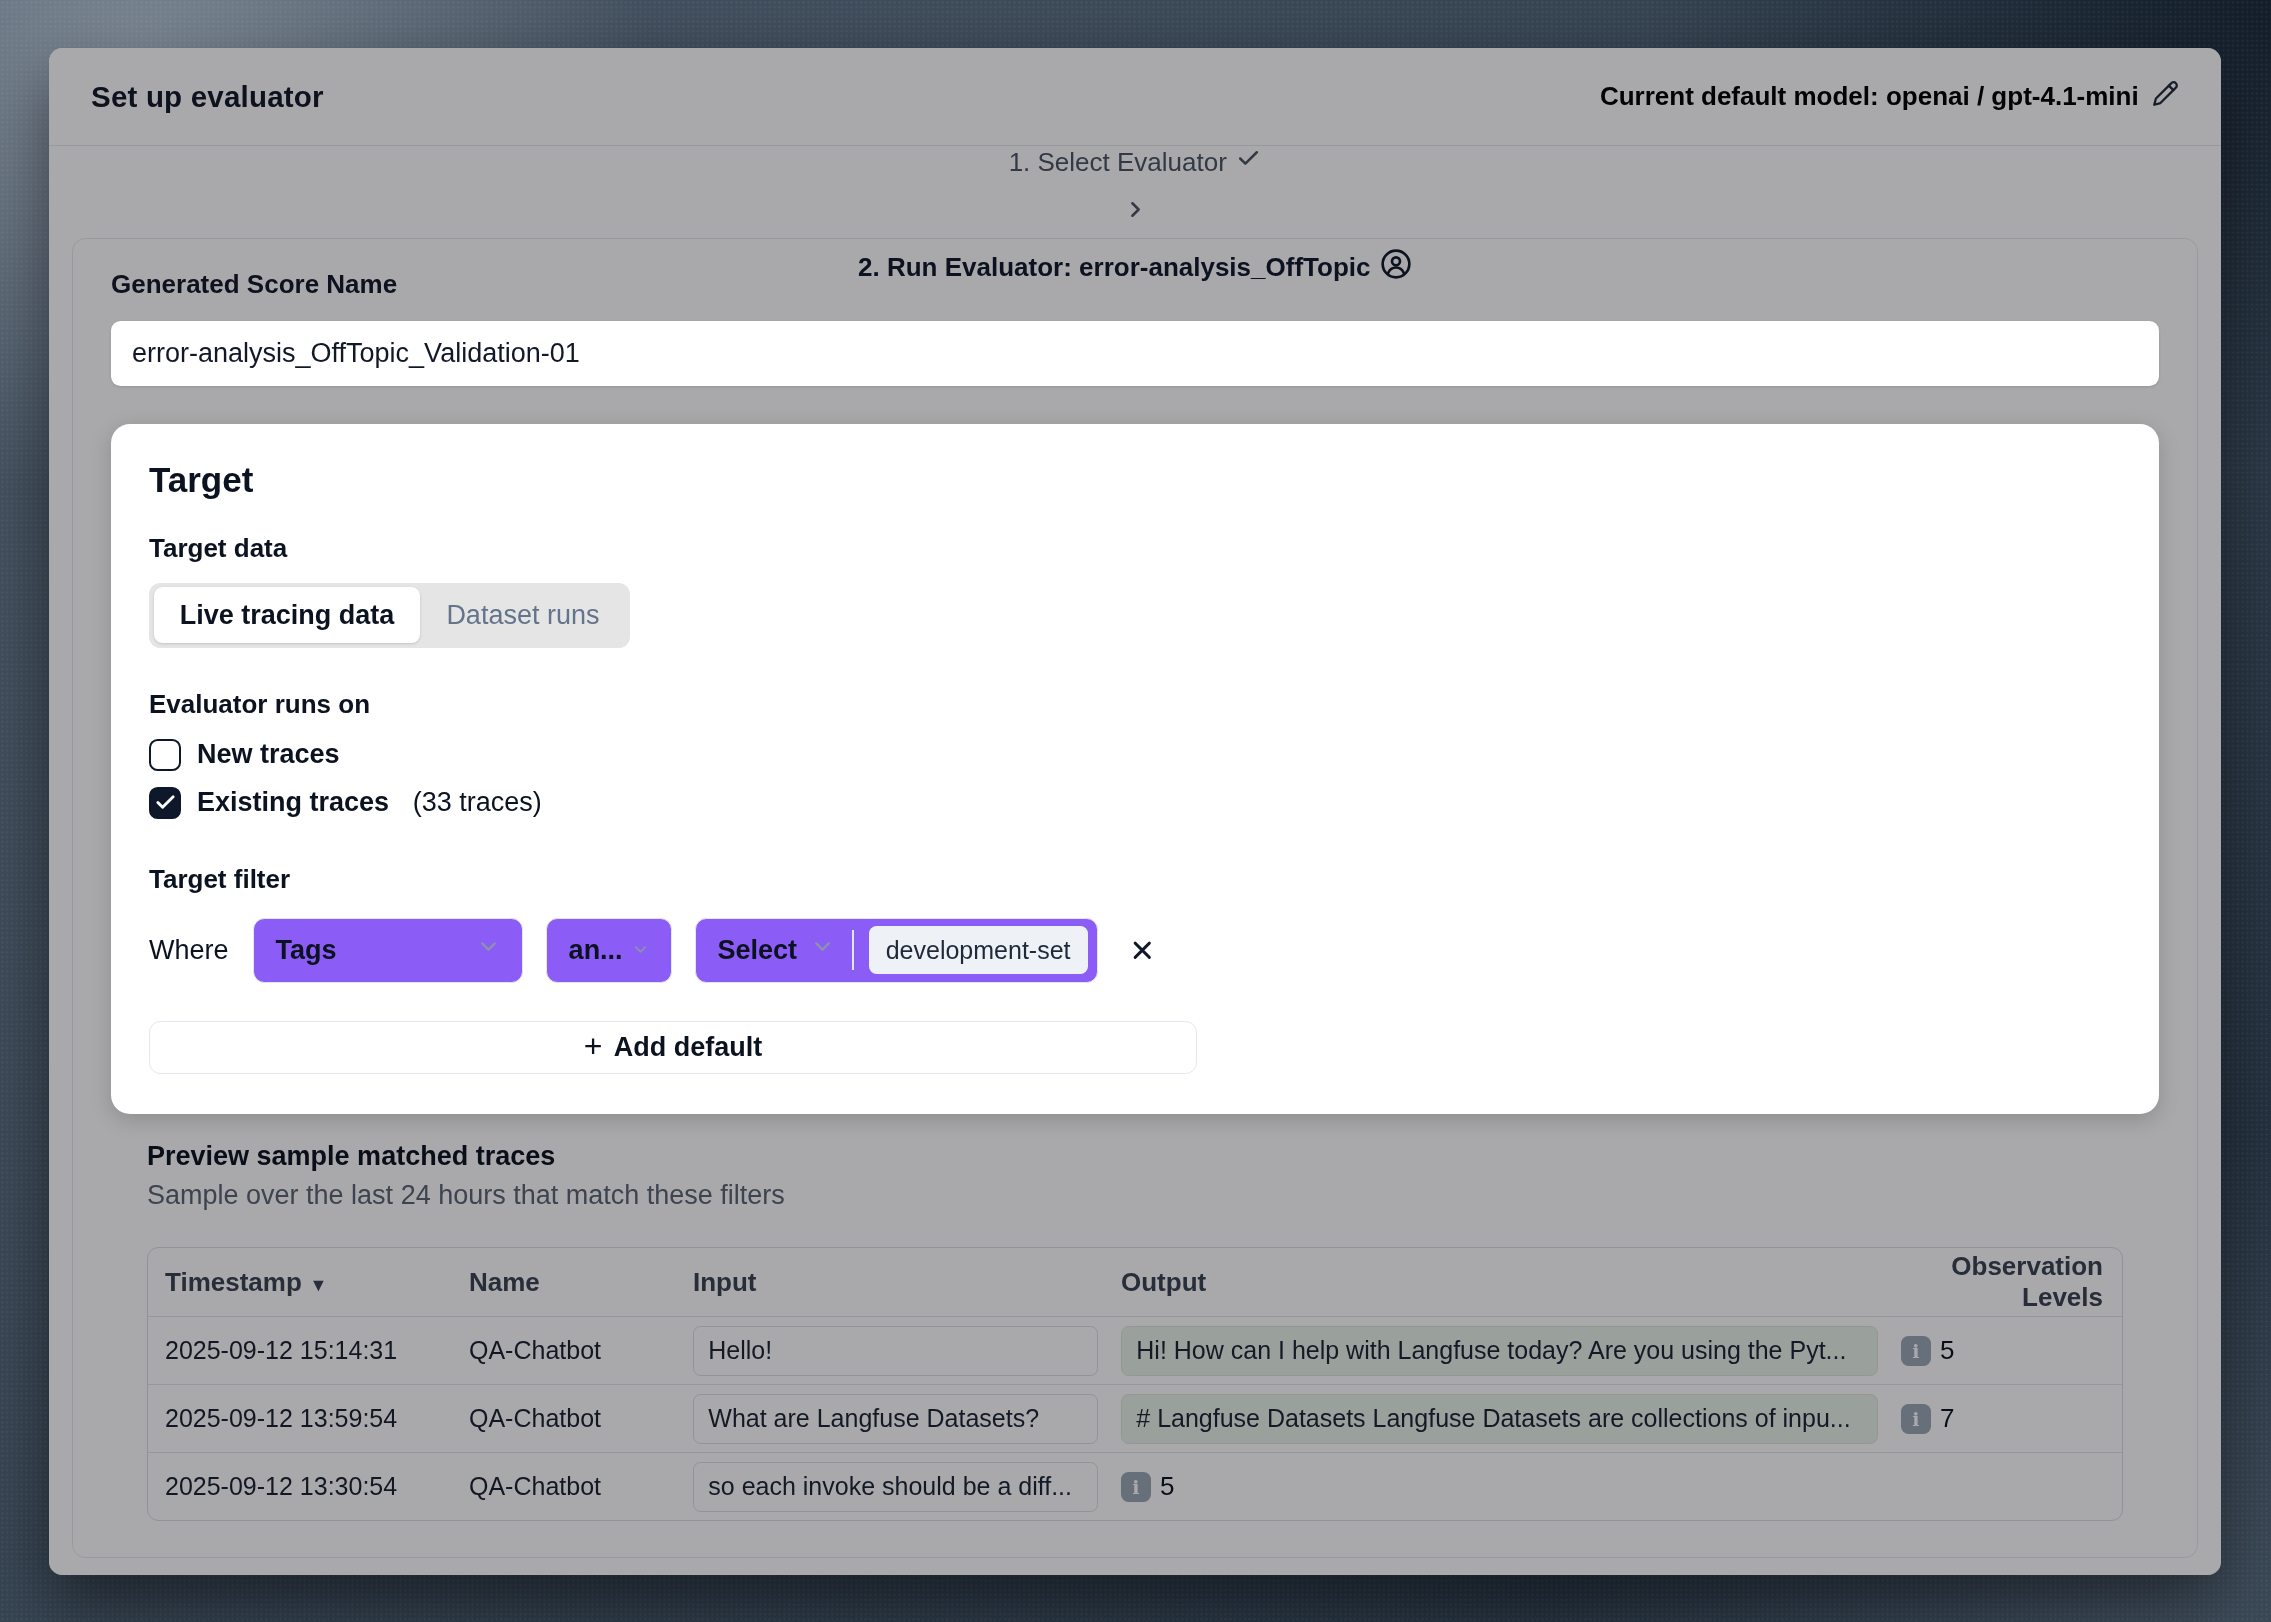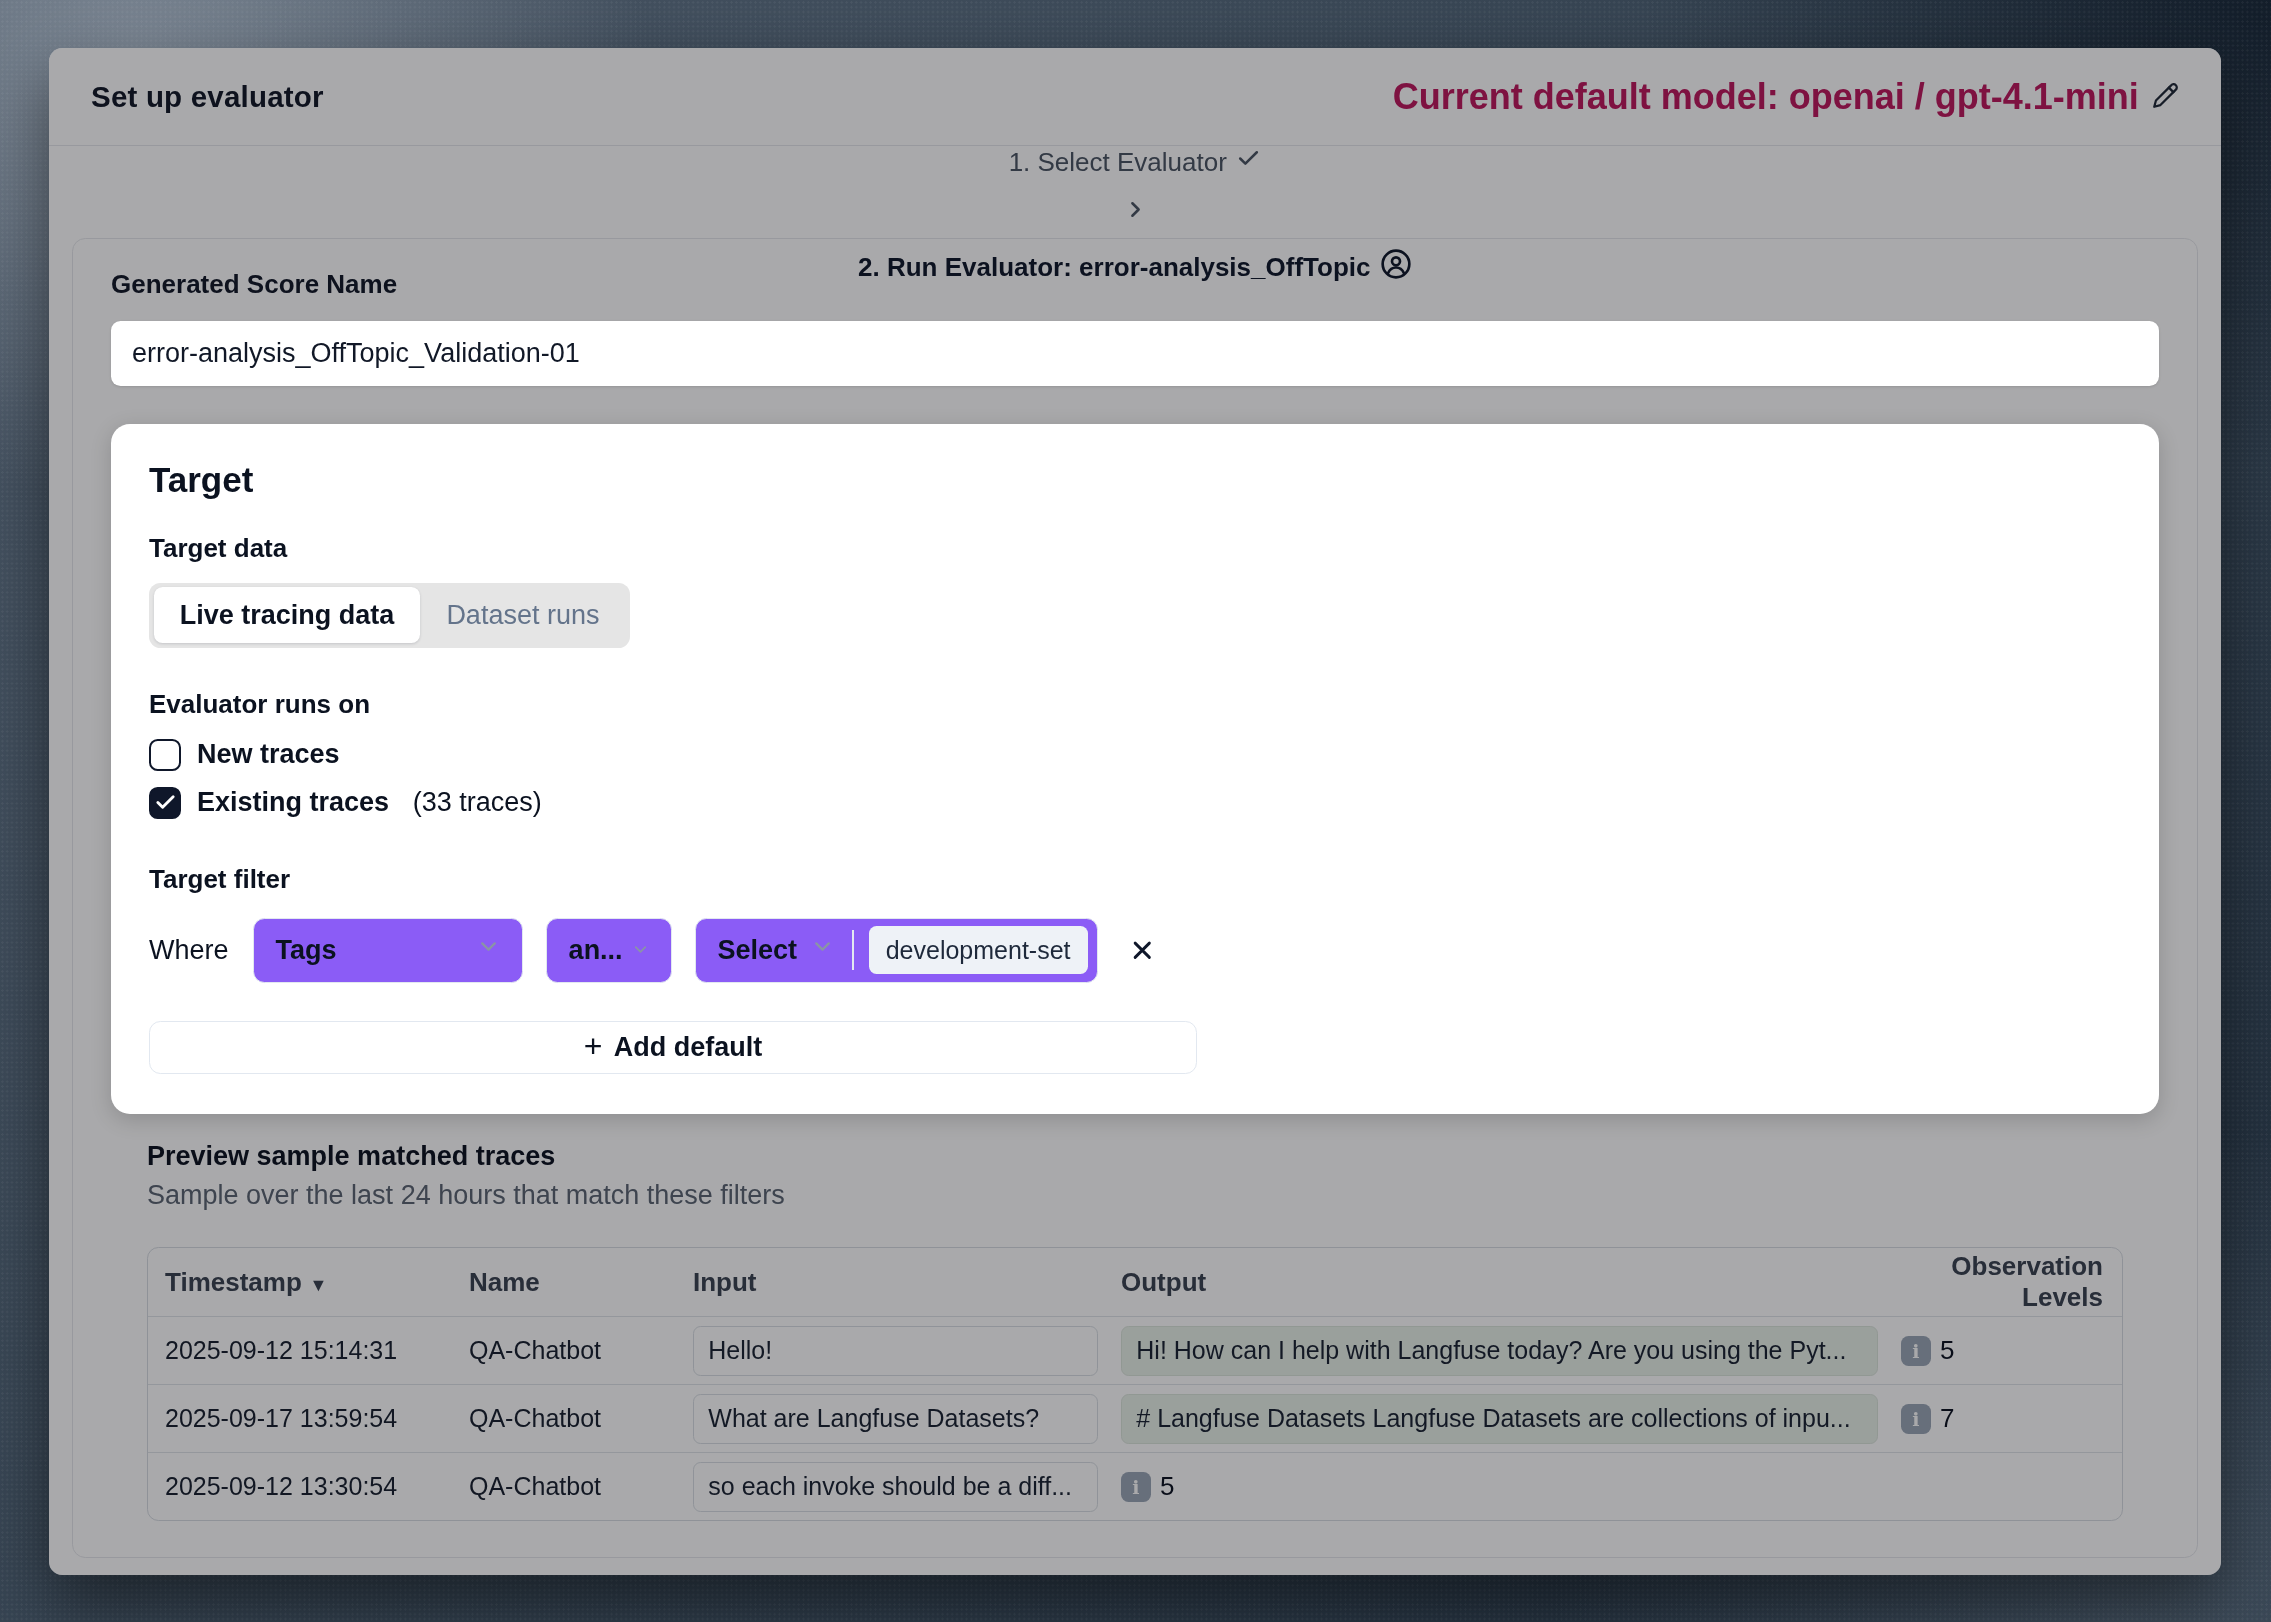--- a/index.html
+++ b/index.html
@@ -25,21 +25,21 @@
     box-shadow:0 28.5px 67px rgba(0,0,0,.5);
   }
   .modal::after{ 
     content:""; position:absolute; inset:0; background:rgba(8,10,14,.35);
     z-index:50; pointer-events:none;
   }
   .spotlight{ position:relative; z-index:60; }
 
   .modal-header{ height:97px; padding:0 42px; display:flex; align-items:center; justify-content:space-between; }
   .modal-title{ font-size:29.5px; font-weight:700; color:#111827; letter-spacing:0.2px; }
-  .model-info{ display:flex; align-items:center; gap:13.3px; font-size:36px; font-weight:600; color:#be185d; }
+  .model-info{ display:flex; align-items:center; gap:13.3px; font-size:26px; font-weight:600; color:#000000; }
   .divider{ border-top:1.4px solid #e5e7eb; }
 
   .breadcrumb{ height:92px; padding:0 42px; display:flex; align-items:center; gap:19px; font-size:26px;flex-direction:column; }
   .crumb{ display:flex; align-items:center; gap:9.5px; }
   .crumb.done{ color:#4b5563; font-weight:500; }
   .crumb.current{ color:#0f172a; font-weight:700; }
   .crumb svg{ flex:none; }
 
   .section{
     margin:0 23px; border:1.4px solid #e5e7eb; border-radius:13.3px;
@@ -261,21 +261,21 @@
           <div>
               <div class="cell-box output">Hi! How can I help with Langfuse today? Are you using the Pyt...</div>
             </div>
           <div class="levels-cell">
             <span class="info-badge">i</span>
             <span class="lvl-num">5</span>
           </div>
         </div>
 
         <div class="t-row">
-          <div class="t-cell">2025-09-17 13:59:54</div>
+          <div class="t-cell">2025-09-12 13:59:54</div>
           <div class="t-cell">QA-Chatbot</div>
           <div>
               <div class="cell-box">What are Langfuse Datasets?</div>
             </div>
           <div>
               <div class="cell-box output"># Langfuse Datasets Langfuse Datasets are collections of inpu...</div>
             </div>
           <div class="levels-cell">
             <span class="info-badge">i</span>
             <span class="lvl-num">7</span>

